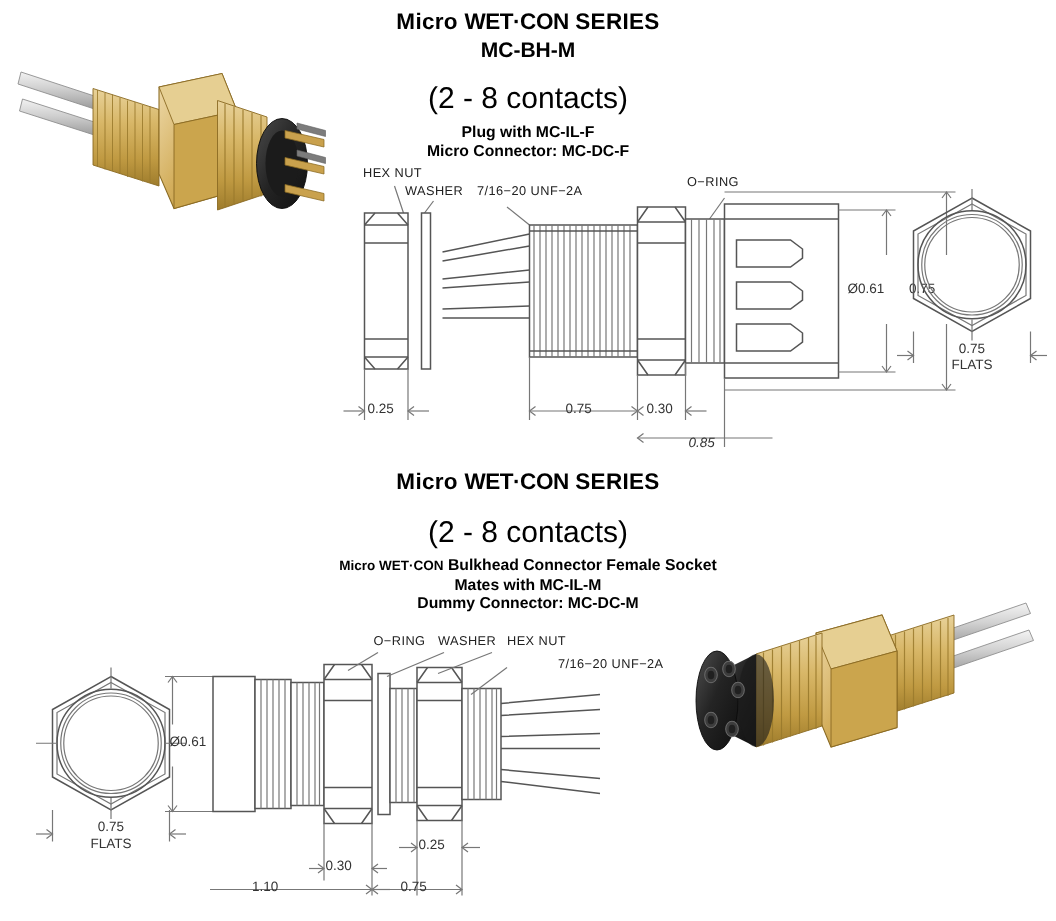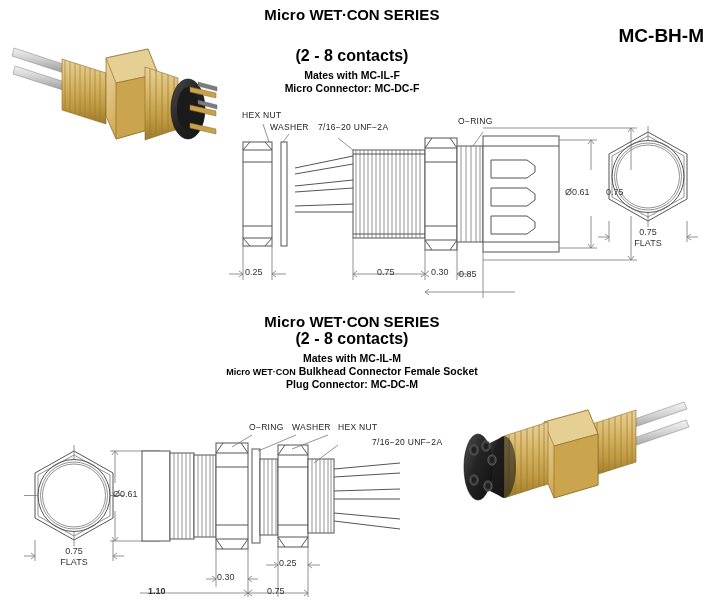--- a/index.html
+++ b/index.html
@@ -16,22 +16,22 @@
   #panel-male   { top:0;   height:305px; }
   #panel-female { top:305px; height:309px; }
 
   
   .titleblock { position:absolute; left:0; width:704px; text-align:center; }
   .t-series {
     font-size:15px; font-weight:bold; letter-spacing:.2px;
     white-space:nowrap;
   }
   .t-series .wc { letter-spacing:-.3px; }
-  .t-model { font-size:19px; font-weight:bold; margin-top:2px;text-align:right; }
-  .t-contacts { font-size:16px; font-weight:bold; margin-top:0; }
+  .t-model { font-size:14px; font-weight:bold; margin-top:2px; }
+  .t-contacts { font-size:20px; font-weight:normal; margin-top:14px; }
   .t-desc { font-size:10.5px; font-weight:bold; margin-top:4px; line-height:12.5px; }
   .t-desc .sm { font-size:9px; }
 
   
   .dw { position:absolute; }
   .dim-txt {
     position:absolute; font-size:9px; color:#333;
     font-family:"Liberation Sans", sans-serif; white-space:nowrap;
   }
   .lbl-txt {
@@ -51,21 +51,21 @@
 </head>
 <body>
 
 <div class="panel" id="panel-male">
 
   <div class="titleblock" style="top:6px;">
     <div class="t-series"><span>Micro </span><span class="wc">WET·CON</span><span> SERIES</span></div>
     <div class="t-model">MC-BH-M</div>
     <div class="t-contacts">(2 - 8 contacts)</div>
     <div class="t-desc">
-      <div>Mates with MC-IL-F</div>
+      <div>Plug with MC-IL-F</div>
       <div>Micro Connector: MC-DC-F</div>
     </div>
   </div>
 
   <div class="render" style="left:2px; top:32px;">
     <svg width="215" height="125" viewBox="0 0 215 125">
       <defs>
         <linearGradient id="brassV" x1="0" y1="0" x2="0" y2="1">
           <stop offset="0" stop-color="#e8d29a"></stop>
             <stop offset=".35" stop-color="#d8b768"></stop>
@@ -271,21 +271,21 @@
     </svg>
 
     <div class="lbl-txt" style="left:17px; top:2px;">HEX  NUT</div>
     <div class="lbl-txt" style="left:45px; top:14px;">WASHER</div>
     <div class="lbl-txt" style="left:93px; top:14px;">7/16−20  UNF−2A</div>
     <div class="lbl-txt" style="left:233px; top:8px;">O−RING</div>
 
     <div class="dim-txt" style="left:20px;  top:159px;">0.25</div>
     <div class="dim-txt" style="left:152px; top:159px;">0.75</div>
     <div class="dim-txt" style="left:206px; top:159px;">0.30</div>
-    <div class="dim-txt" style="left:234px; top:161px;">0.85</div>
+    <div class="dim-txt" style="left:234px; top:182px;font-style:italic;">0.85</div>
     <div class="dim-txt" style="left:340px; top:79px;">Ø0.61</div>
     <div class="dim-txt" style="left:381px; top:79px;">0.75</div>
   </div>
 
   <div class="dw" style="left:598px; top:126px;">
     <svg width="100" height="130" viewBox="0 0 100 130">
       <polygon class="s-stroke" points="50,6 89,28 89,73 50,95 11,73 11,28"></polygon>
       <polygon class="s-thin" points="50,10 86,30 86,71 50,91 14,71 14,30"></polygon>
       <circle class="s-stroke" cx="50" cy="50.5" r="36"></circle>
       <circle class="s-thin" cx="50" cy="50.5" r="33.5"></circle>
@@ -306,23 +306,23 @@
     <div class="dim-txt" style="left:34px; top:112px; text-align:center; width:32px;">FLATS</div>
   </div>
 </div>
 
 <div class="panel" id="panel-female">
 
   <div class="titleblock" style="top:8px;">
     <div class="t-series"><span>Micro </span><span class="wc">WET·CON</span><span> SERIES</span></div>
     <div class="t-contacts">(2 - 8 contacts)</div>
     <div class="t-desc">
+      <div><span class="sm">Micro </span><span class="sm wc">WET·CON</span><span> Bulkhead Connector Female Socket</span></div>
       <div>Mates with MC-IL-M</div>
-      <div><span class="sm">Micro </span><span class="sm wc">WET·CON</span><span> Bulkhead Connector Female Socket</span></div>
-      <div>Plug Connector: MC-DC-M</div>
+      <div>Dummy Connector: MC-DC-M</div>
     </div>
   </div>
 
   <div class="dw" style="left:24px; top:140px;">
     <svg width="100" height="130" viewBox="0 0 100 130">
       <polygon class="s-stroke" points="50,6 89,28 89,73 50,95 11,73 11,28"></polygon>
       <polygon class="s-thin" points="50,10 86,30 86,71 50,91 14,71 14,30"></polygon>
       <circle class="s-stroke" cx="50" cy="50.5" r="36"></circle>
       <circle class="s-thin" cx="50" cy="50.5" r="33.5"></circle>
       <circle class="s-thin" cx="50" cy="50.5" r="31.5"></circle>
@@ -461,21 +461,21 @@
 
     <div class="lbl-txt" style="left:149px; top:7px;">O−RING</div>
     <div class="lbl-txt" style="left:192px; top:7px;">WASHER</div>
     <div class="lbl-txt" style="left:238px; top:7px;">HEX  NUT</div>
     <div class="lbl-txt" style="left:272px; top:22px;">7/16−20  UNF−2A</div>
 
     <div class="dim-txt" style="left:13px;  top:74px;">Ø0.61</div>
     <div class="dim-txt" style="left:117px; top:157px;">0.30</div>
     <div class="dim-txt" style="left:179px; top:143px;">0.25</div>
     <div class="dim-txt" style="left:167px; top:171px;">0.75</div>
-    <div class="dim-txt" style="left:48px;  top:171px;font-weight:bold;">1.10</div>
+    <div class="dim-txt" style="left:68px;  top:171px;">1.10</div>
   </div>
 
   <div class="render" style="left:452px; top:83px;">
     <svg width="245" height="140" viewBox="0 0 245 140">
       <defs>
         <linearGradient id="brassV2" x1="0" y1="0" x2="0" y2="1">
           <stop offset="0" stop-color="#e8d29a"></stop>
             <stop offset=".35" stop-color="#d8b768"></stop>
           <stop offset=".72" stop-color="#c09a42"></stop>
             <stop offset="1" stop-color="#9e7c2c"></stop>

